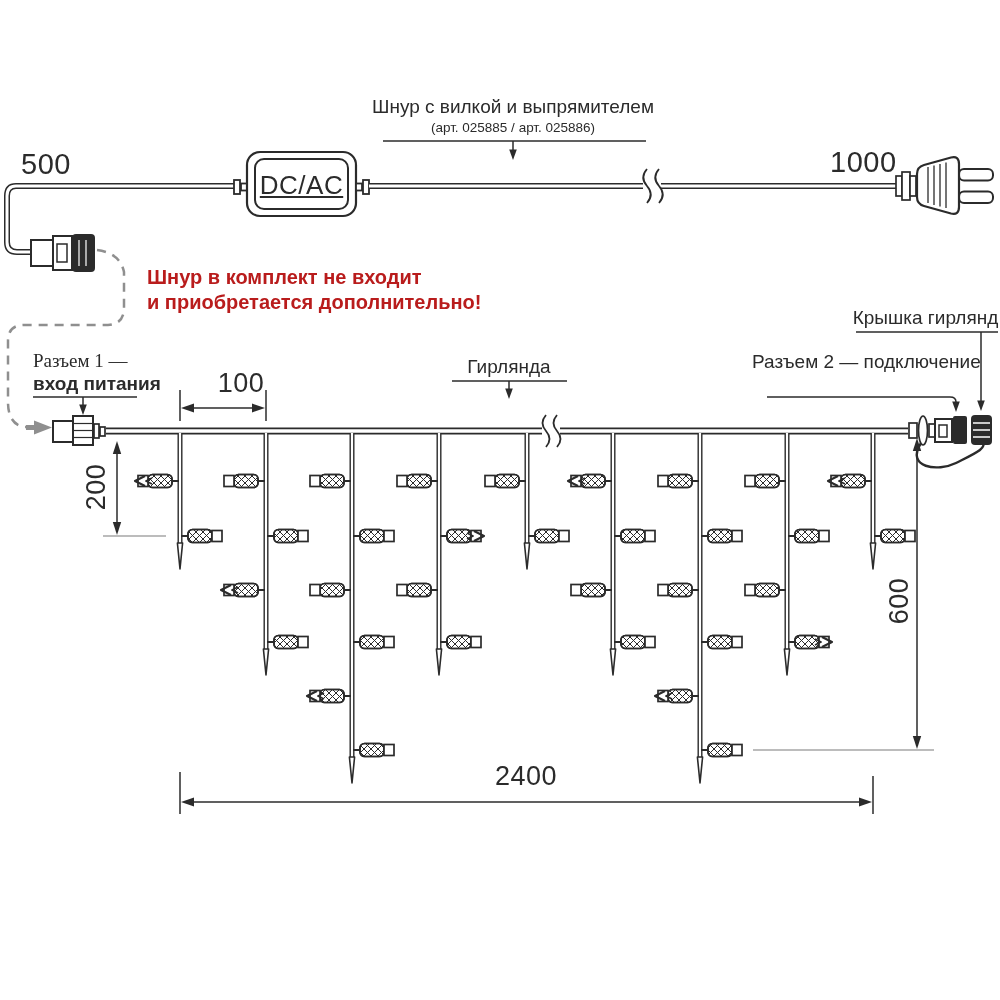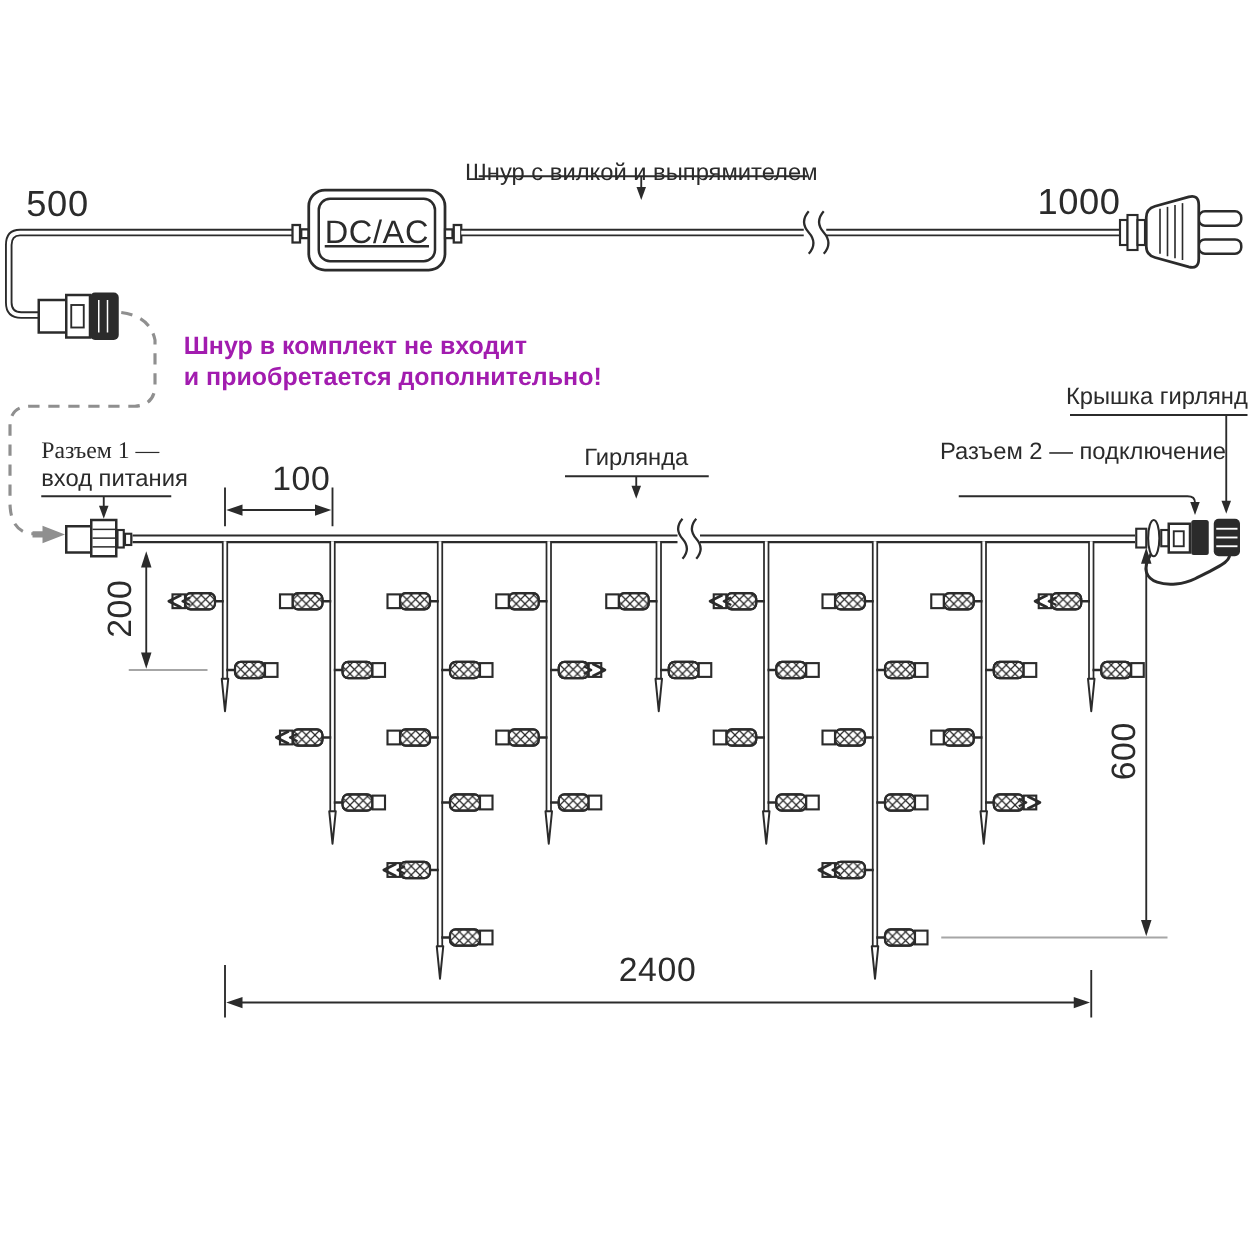--- a/index.html
+++ b/index.html
@@ -5,21 +5,21 @@
   html,body{margin:0;padding:0;background:#fff;}
   body{width:1000px;height:1000px;font-family:"Liberation Sans",sans-serif;color:#2b2b2b;}
   .stage{position:relative;width:1000px;height:1000px;overflow:hidden;background:#fff;}
   .stage svg{position:absolute;left:0;top:0;}
   .lbl{position:absolute;white-space:nowrap;}
   .center{text-align:center;}
   .num{font-size:27px;letter-spacing:.5px;font-weight:400;}
   .big-num{font-size:29px;letter-spacing:.5px;}
   .ru{font-size:19px;line-height:23px;}
   .small{font-size:13.5px;line-height:17px;}
-  .gray-note{color:#a21caf;font-weight:bold;font-size:20px;line-height:25px;}
+  .gray-note{color:#b91c1c;font-weight:bold;font-size:20px;line-height:25px;}
   .vert{width:70px;height:30px;display:flex;align-items:center;justify-content:center;transform:rotate(-90deg);}
   .dcac{font-size:26px;letter-spacing:.5px;}
 </style>
 </head>
 <body>
 
 <div class="stage">
 
 <svg width="1000" height="1000" viewBox="0 0 1000 1000">
   <defs>
@@ -435,27 +435,28 @@
     <line x1="186" y1="802" x2="866" y2="802" stroke="#2b2b2b" stroke-width="1.5"></line>
     <polygon points="181,802 194,797.5 194,806.5" fill="#2b2b2b"></polygon>
     <polygon points="872,802 859,797.5 859,806.5" fill="#2b2b2b"></polygon>
   </g>
 </svg>
 
 <div class="lbl big-num center" style="left:20px;top:148px;width:52px;">500</div>
 <div class="lbl big-num center" style="left:830px;top:146px;width:66px;text-align:center;">1000</div>
 <div class="lbl dcac center" style="left:255px;top:170px;width:93px;text-decoration:underline;">DC/AC</div>
 
-<div class="lbl ru center" style="left:333px;top:95px;width:360px;margin-top:32px;">Шнур с вилкой и выпрямителем</div>
+<div class="lbl ru center" style="left:333px;top:95px;width:360px;">Шнур с вилкой и выпрямителем</div>
+<div class="lbl small center" style="left:333px;top:119px;width:360px;">(арт. 025885 / арт. 025886)</div>
 
 <div class="lbl gray-note" style="left:147px;top:265px;">Шнур в комплект не входит</div>
 <div class="lbl gray-note" style="left:147px;top:290px;">и приобретается дополнительно!</div>
 
 <div class="lbl ru" style="left:33px;top:349px;font-family:Liberation Serif, serif;">Разъем 1 —</div>
-<div class="lbl ru" style="left:33px;top:372px;">вход питания</div>
+<div class="lbl ru" style="left:33px;top:372px;font-weight:bold;">вход питания</div>
 
 <div class="lbl ru center" style="left:444px;top:355px;width:130px;">Гирлянда</div>
 
 <div class="lbl ru center" style="left:752px;top:350px;width:212px;">Разъем 2 — подключение</div>
 
 <div class="lbl ru center" style="left:852px;top:306px;width:147px;">Крышка гирлянд</div>
 
 <div class="lbl num center" style="left:209px;top:368px;width:64px;">100</div>
 <div class="lbl num vert" style="left:61px;top:472px;">200</div>
 <div class="lbl num vert" style="left:864px;top:586px;">600</div>

